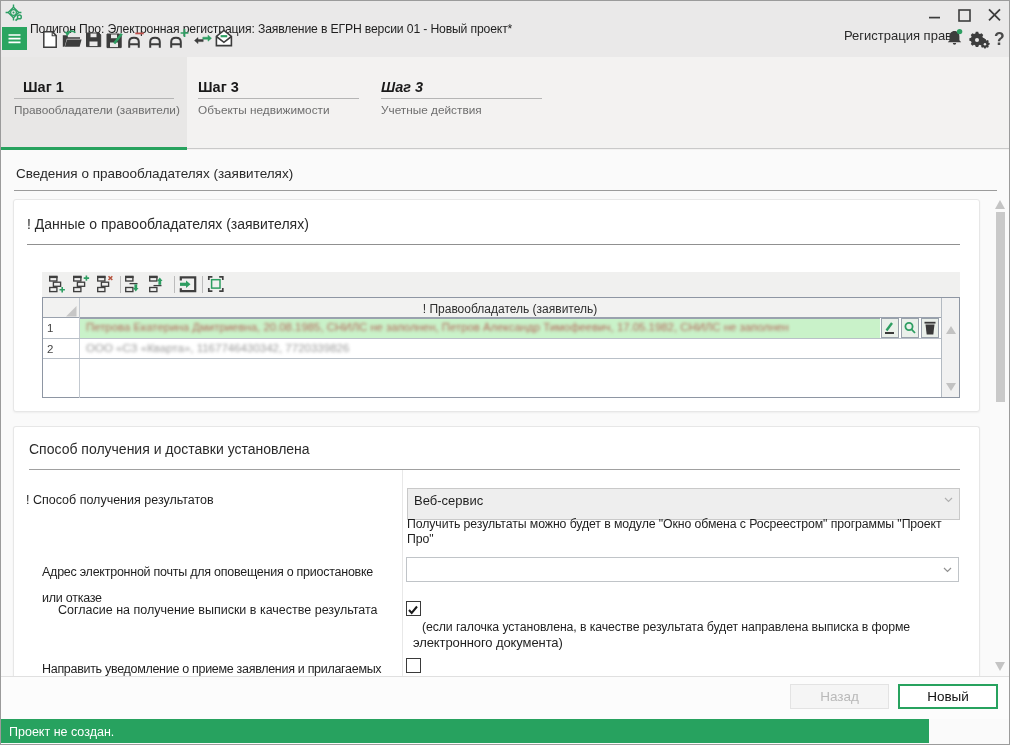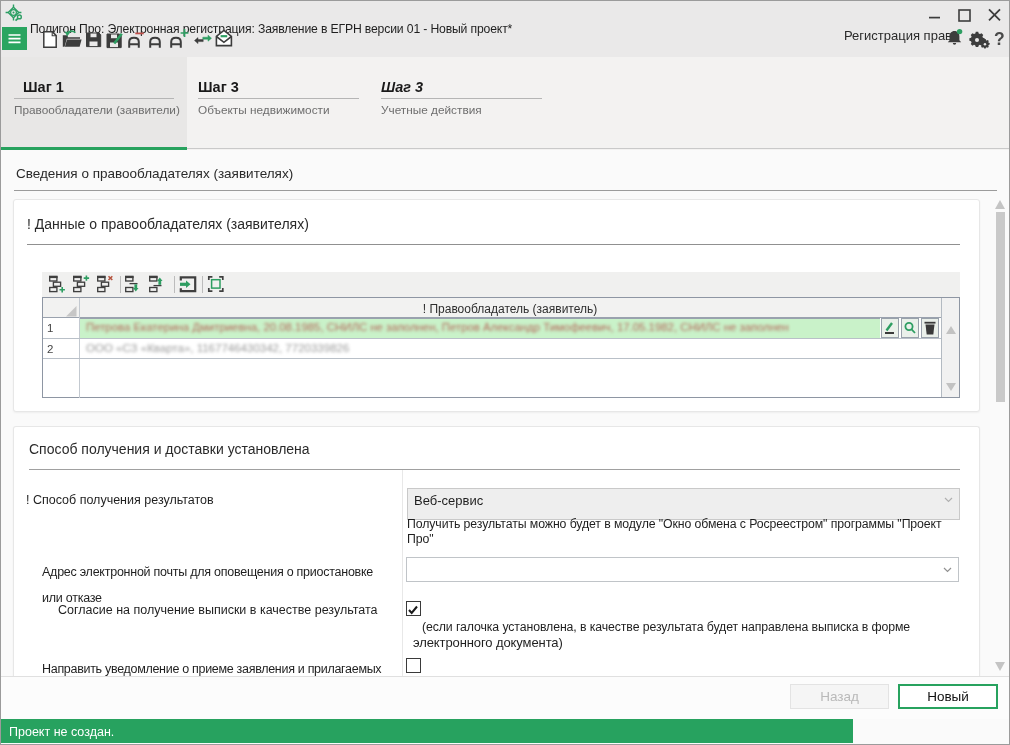--- a/index.html
+++ b/index.html
@@ -13,21 +13,21 @@
 .tabgreen{left:0;top:90px;width:186px;height:3px;background:#27a25e;}
 .tabline{left:186px;top:91px;width:822px;height:1px;background:#c9c9c9;}
 .tabtitle{font-size:14.5px;font-weight:bold;color:#1a1a1a;}
 .tabsub{font-size:11.8px;color:#6e6e6e;}
 .tabu{height:1px;background:#b5b5b5;}
 .content{left:1px;top:150px;width:1008px;height:526px;background:#fafafa;}
 .card{background:#fff;border:1px solid #e7e7e7;border-radius:3px;box-shadow:0 1px 2px rgba(0,0,0,0.05);}
 .cardtitle{font-size:14px;color:#2a2a2a;}
 .hline{background:#909090;height:1px;}
 .footer{left:1px;top:676px;width:1008px;height:43px;background:#fcfcfc;border-top:1px solid #e0e0e0;box-sizing:border-box;}
-.statusbar{left:1px;top:719px;width:852px;height:24px;background:#27a25f;color:#fff;font-size:12.5px;}
+.statusbar{left:1px;top:719px;width:928px;height:24px;background:#27a25f;color:#fff;font-size:12.5px;}
 .btn{box-sizing:border-box;font-size:13.5px;text-align:center;}
 .combo{box-sizing:border-box;font-size:13px;}
 .lbl{font-size:12.5px;color:#1f1f1f;}
 .helper{font-size:13px;color:#1f1f1f;line-height:15.5px;}
 </style>
 </head>
 <body>
 <div class="win"></div>
 
 <div class="abs chrome"></div>

